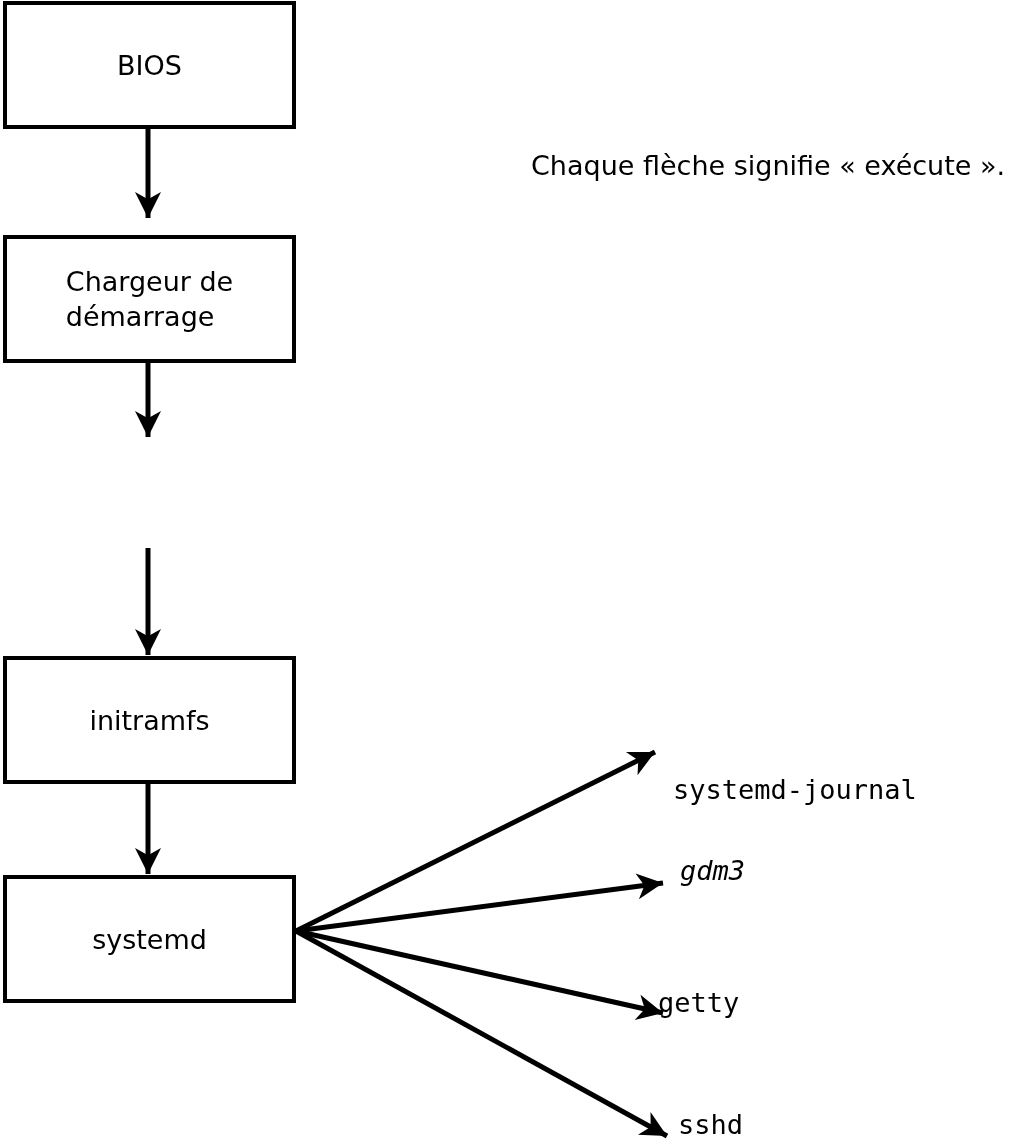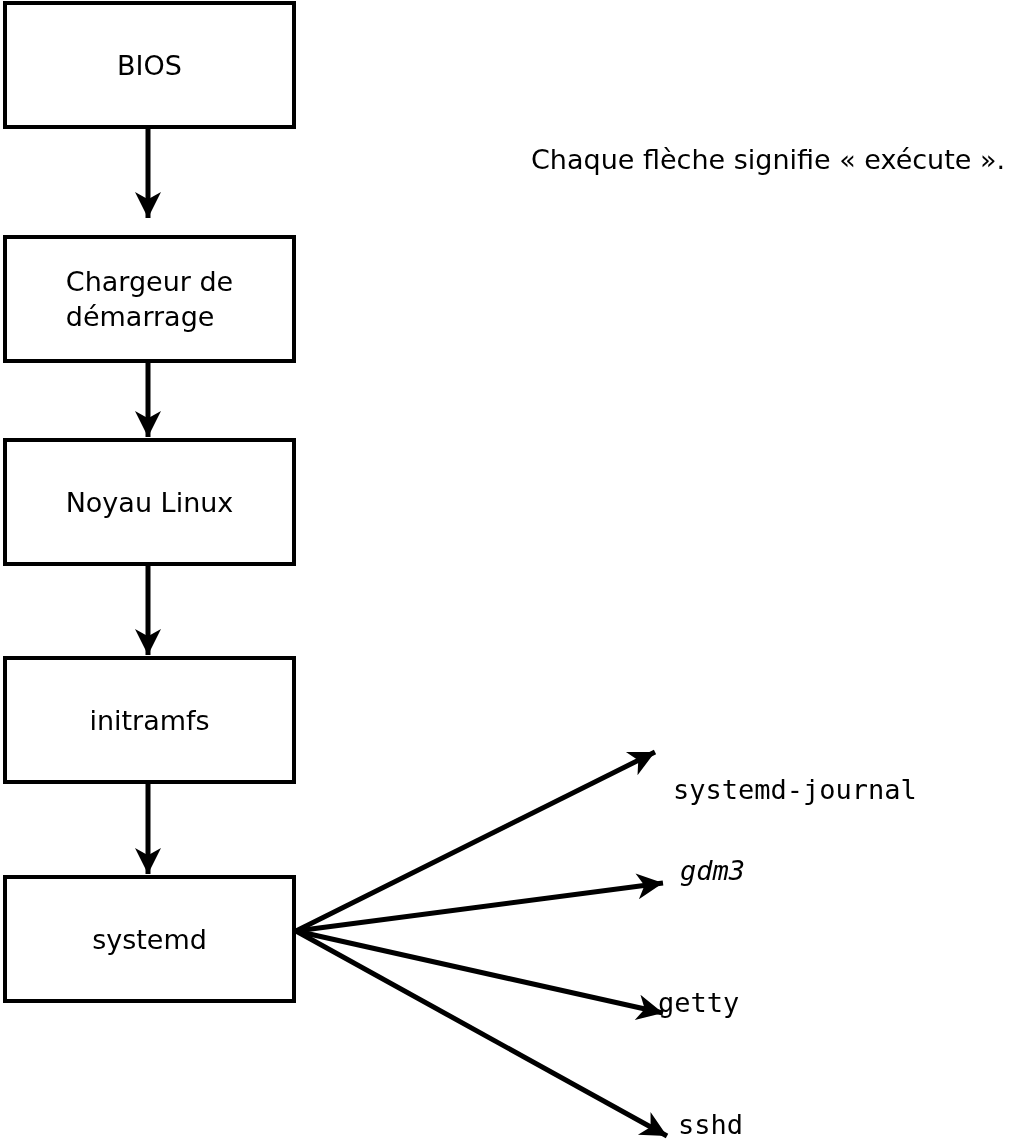--- a/index.html
+++ b/index.html
@@ -37,21 +37,21 @@
   }
   #box-bios       { top: 1px;   }
   #box-bootloader { top: 235px; }
   #box-kernel     { top: 438px; }
   #box-initramfs  { top: 656px; }
   #box-systemd    { top: 875px; }
 
   .caption {
     position: absolute;
     left: 531px;
-    top: 145px;
+    top: 151px;
     font-size: 27px;
     line-height: 30px;
     white-space: nowrap;
     color: #000000;
   }
   .proc-label {
     position: absolute;
     font-family: "DejaVu Sans Mono", monospace;
     font-size: 27px;
     line-height: 28px;
@@ -101,23 +101,20 @@
 
   <div class="box" id="box-bios">
     <span class="box-label">BIOS</span>
   </div>
 
   <div class="box" id="box-bootloader">
     <span class="box-label">Chargeur de
 démarrage</span>
   </div>
 
-  <div class="box" id="box-kernel">
-    <span class="box-label">Noyau Linux</span>
-  </div>
 
   <div class="box" id="box-systemd">
     <span class="box-label">systemd</span>
   </div>
 
   <div class="box" id="box-initramfs">
     <span class="box-label">initramfs</span>
   </div>
 
   <div class="caption">Chaque flèche signifie « exécute ».</div>

